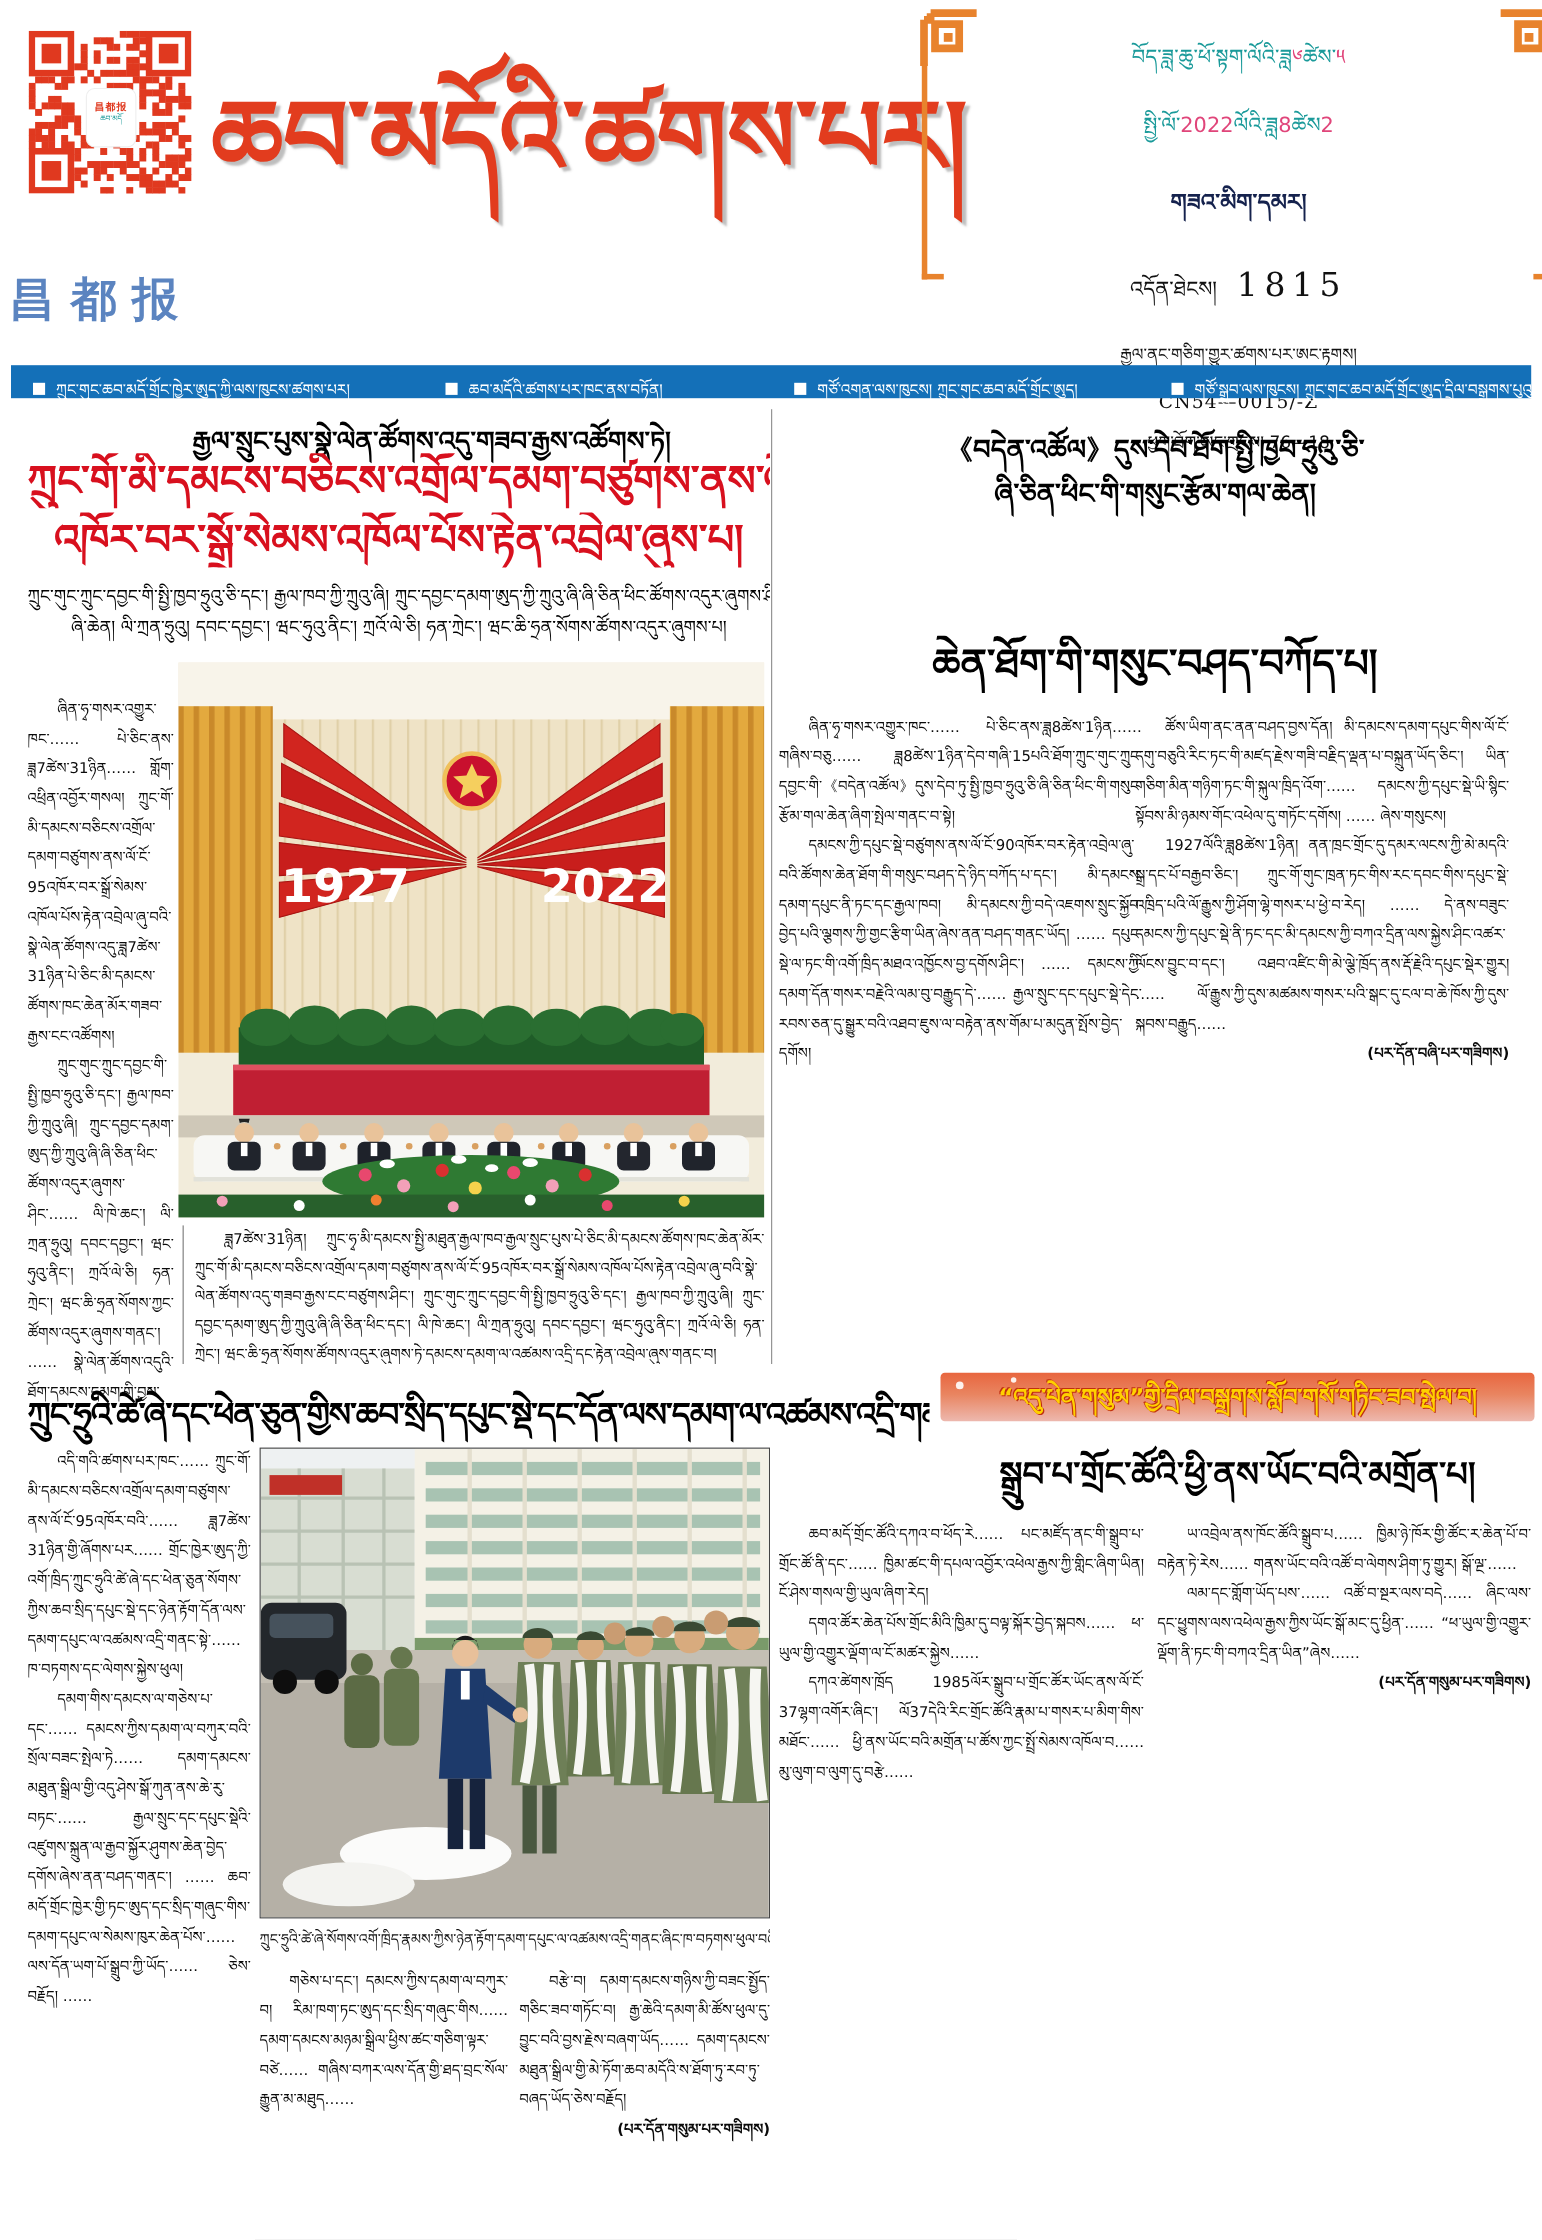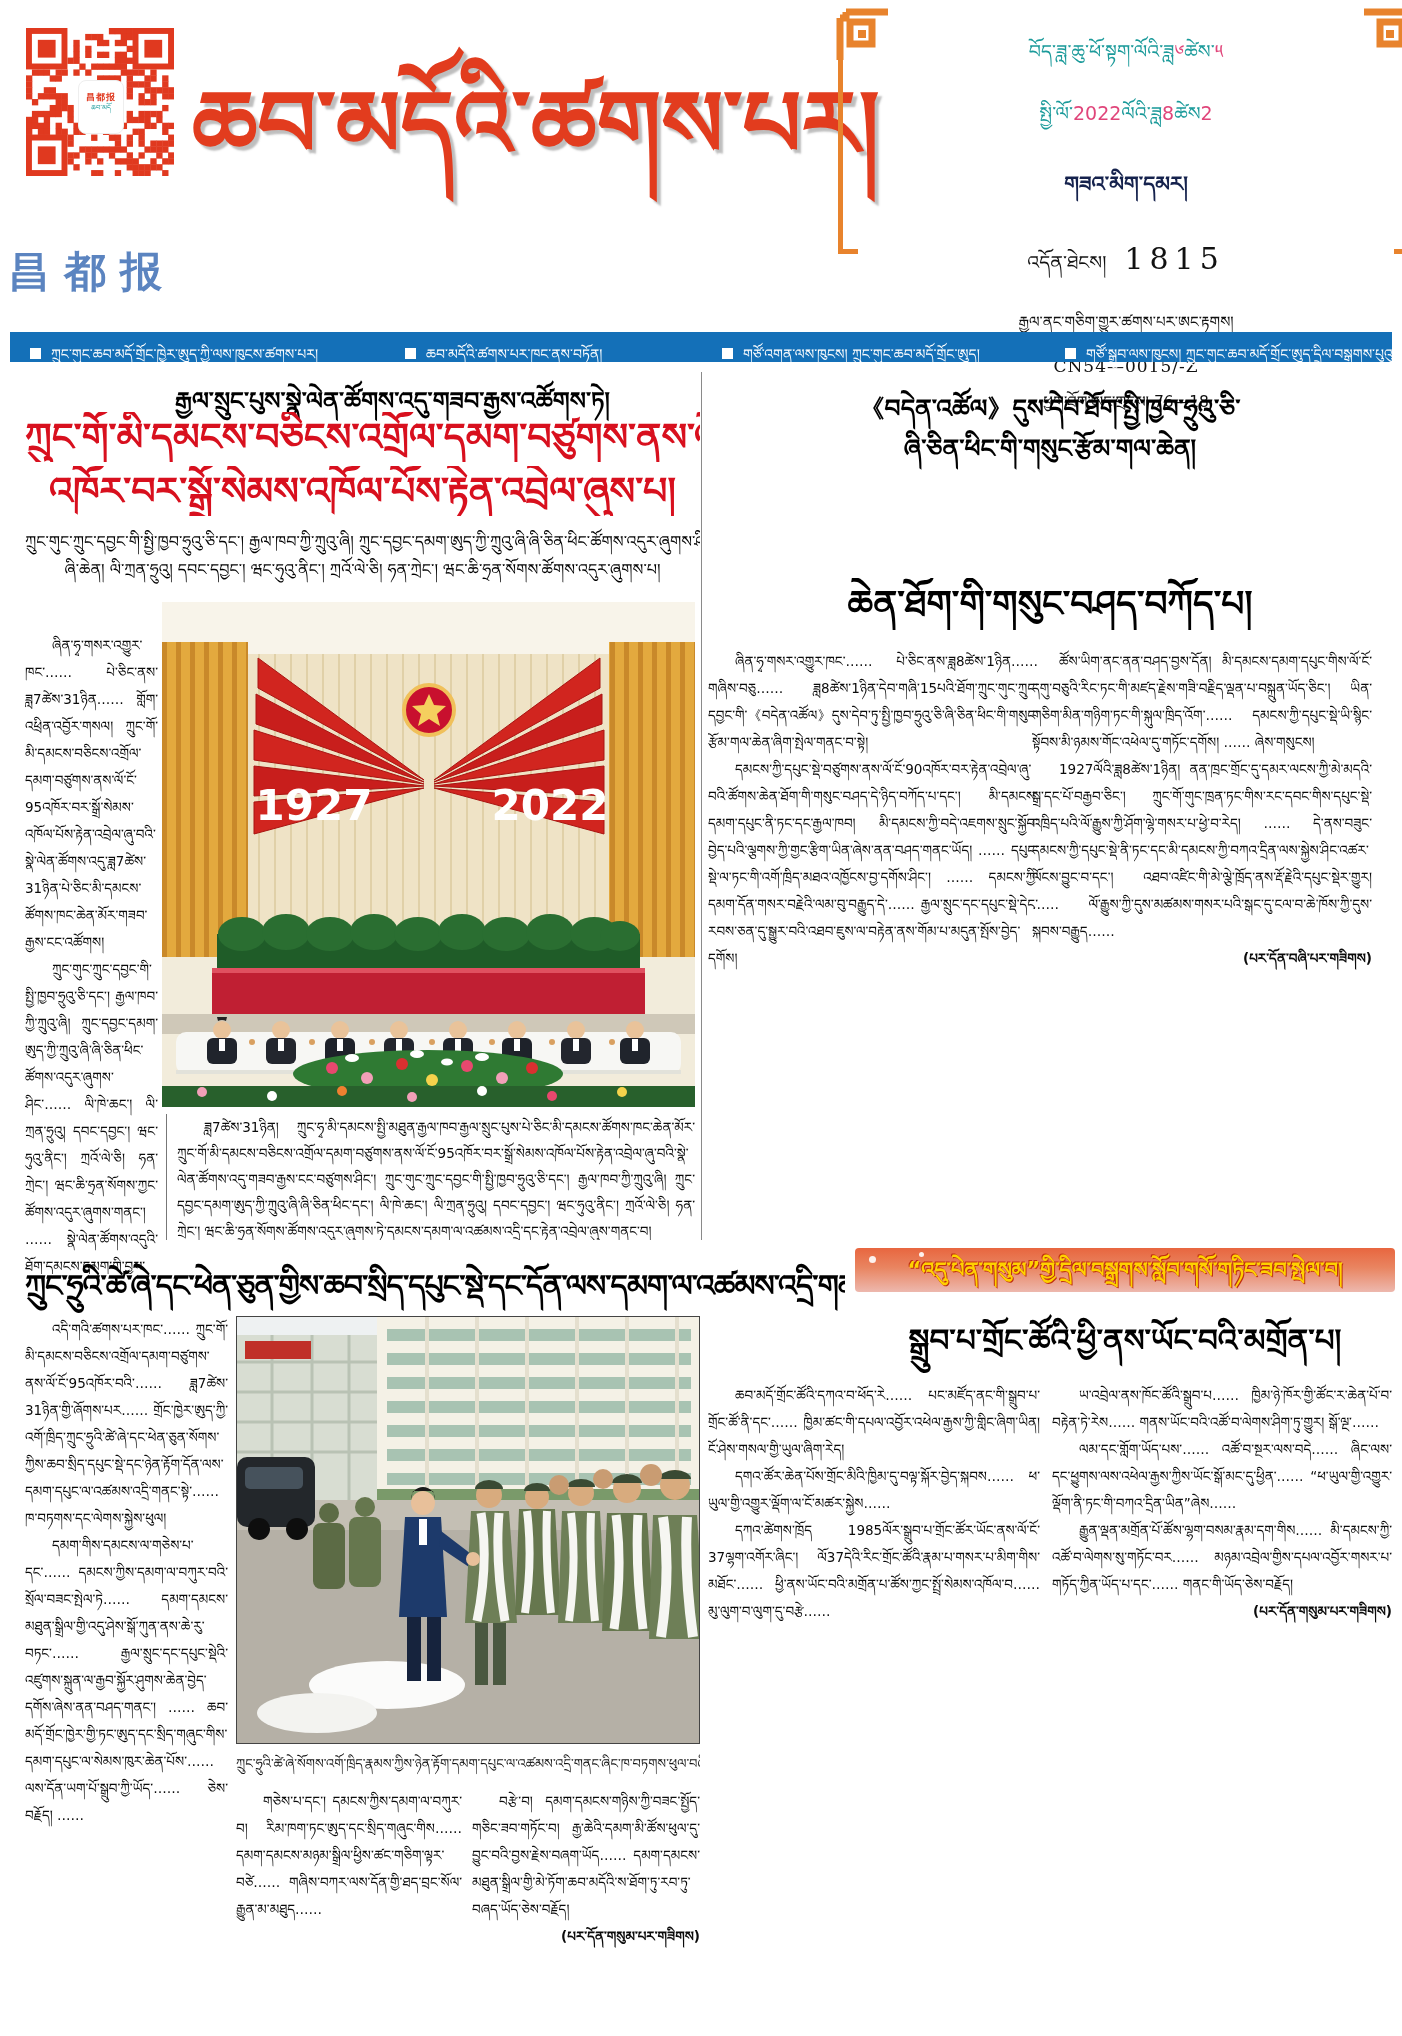--- a/index.html
+++ b/index.html
@@ -626,17 +626,16 @@
   <div id="br-headline" class="abs center">སྒྲུབ་པ་གྲོང་ཚོའི་ཕྱི་ནས་ཡོང་བའི་མགྲོན་པ།</div>
 
   <div class="abs body-col" style="left:708px;top:1382px;width:332px;height:634px;">
     <p>ཆབ་མདོ་གྲོང་ཚོའི་དཀའ་བ་ཕོད་རེ…… པང་མཛོད་ནང་གི་སྒྲུབ་པ་གྲོང་ཚོ་ནི་དང་…… ཁྱིམ་ཚང་གི་དཔལ་འབྱོར་འཕེལ་རྒྱས་ཀྱི་གླིང་ཞིག་ཡིན། ངོ་ཤེས་གསལ་གྱི་ཡུལ་ཞིག་རེད།</p>
     <p>དགའ་ཚོར་ཆེན་པོས་གྲོང་མིའི་ཁྱིམ་དུ་བལྟ་སྐོར་བྱེད་སྐབས…… ཕ་ཡུལ་གྱི་འགྱུར་ལྡོག་ལ་ངོ་མཚར་སྐྱེས…… </p>
     <p>དཀའ་ཚེགས་ཁྲོད 1985ལོར་སྒྲུབ་པ་གྲོང་ཚོར་ཡོང་ནས་ལོ་ངོ་37ལྷག་འགོར་ཞིང་། ལོ37དེའི་རིང་གྲོང་ཚོའི་རྣམ་པ་གསར་པ་མིག་གིས་མཐོང་…… ཕྱི་ནས་ཡོང་བའི་མགྲོན་པ་ཚོས་ཀྱང་སྤྲོ་སེམས་འཁོལ་བ…… མུ་ལུག་བ་ལུག་དུ་བརྩེ…… </p>
   </div>
   <div class="abs body-col" style="left:1052px;top:1382px;width:340px;height:634px;">
     <p>ཡ་འབྲེལ་ནས་ཁོང་ཚོའི་སྒྲུབ་པ…… ཁྱིམ་ཉེ་ཁོར་གྱི་ཚོང་ར་ཆེན་པོ་བ་བརྟེན་ཏེ་རེས…… གནས་ཡོང་བའི་འཚོ་བ་ལེགས་ཤིག་ཏུ་གྱུར། སྒོ་ལྔ་…… </p>
     <p>ལམ་དང་གློག་ཡོད་པས་…… འཚོ་བ་སྔར་ལས་བདེ…… ཞིང་ལས་དང་ཕྱུགས་ལས་འཕེལ་རྒྱས་ཀྱིས་ཡོང་སྒོ་མང་དུ་ཕྱིན་…… “ཕ་ཡུལ་གྱི་འགྱུར་ལྡོག་ནི་ཏང་གི་བཀའ་དྲིན་ཡིན”ཞེས…… </p>
-    <p>རྒྱུན་ལྡན་མགྲོན་པོ་ཚོས་ལྷག་བསམ་རྣམ་དག་གིས…… མི་དམངས་ཀྱི་འཚོ་བ་ལེགས་སུ་གཏོང་བར…… མཉམ་འབྲེལ་གྱིས་དཔལ་འབྱོར་གསར་པ་གཏོད་ཀྱིན་ཡོད་པ་དང་…… གནང་གི་ཡོད་ཅེས་བརྗོད།</p>
     <p class="byline">(པར་དོན་གསུམ་པར་གཟིགས)</p>
   </div>
 
 </div>
 
 </body></html>

